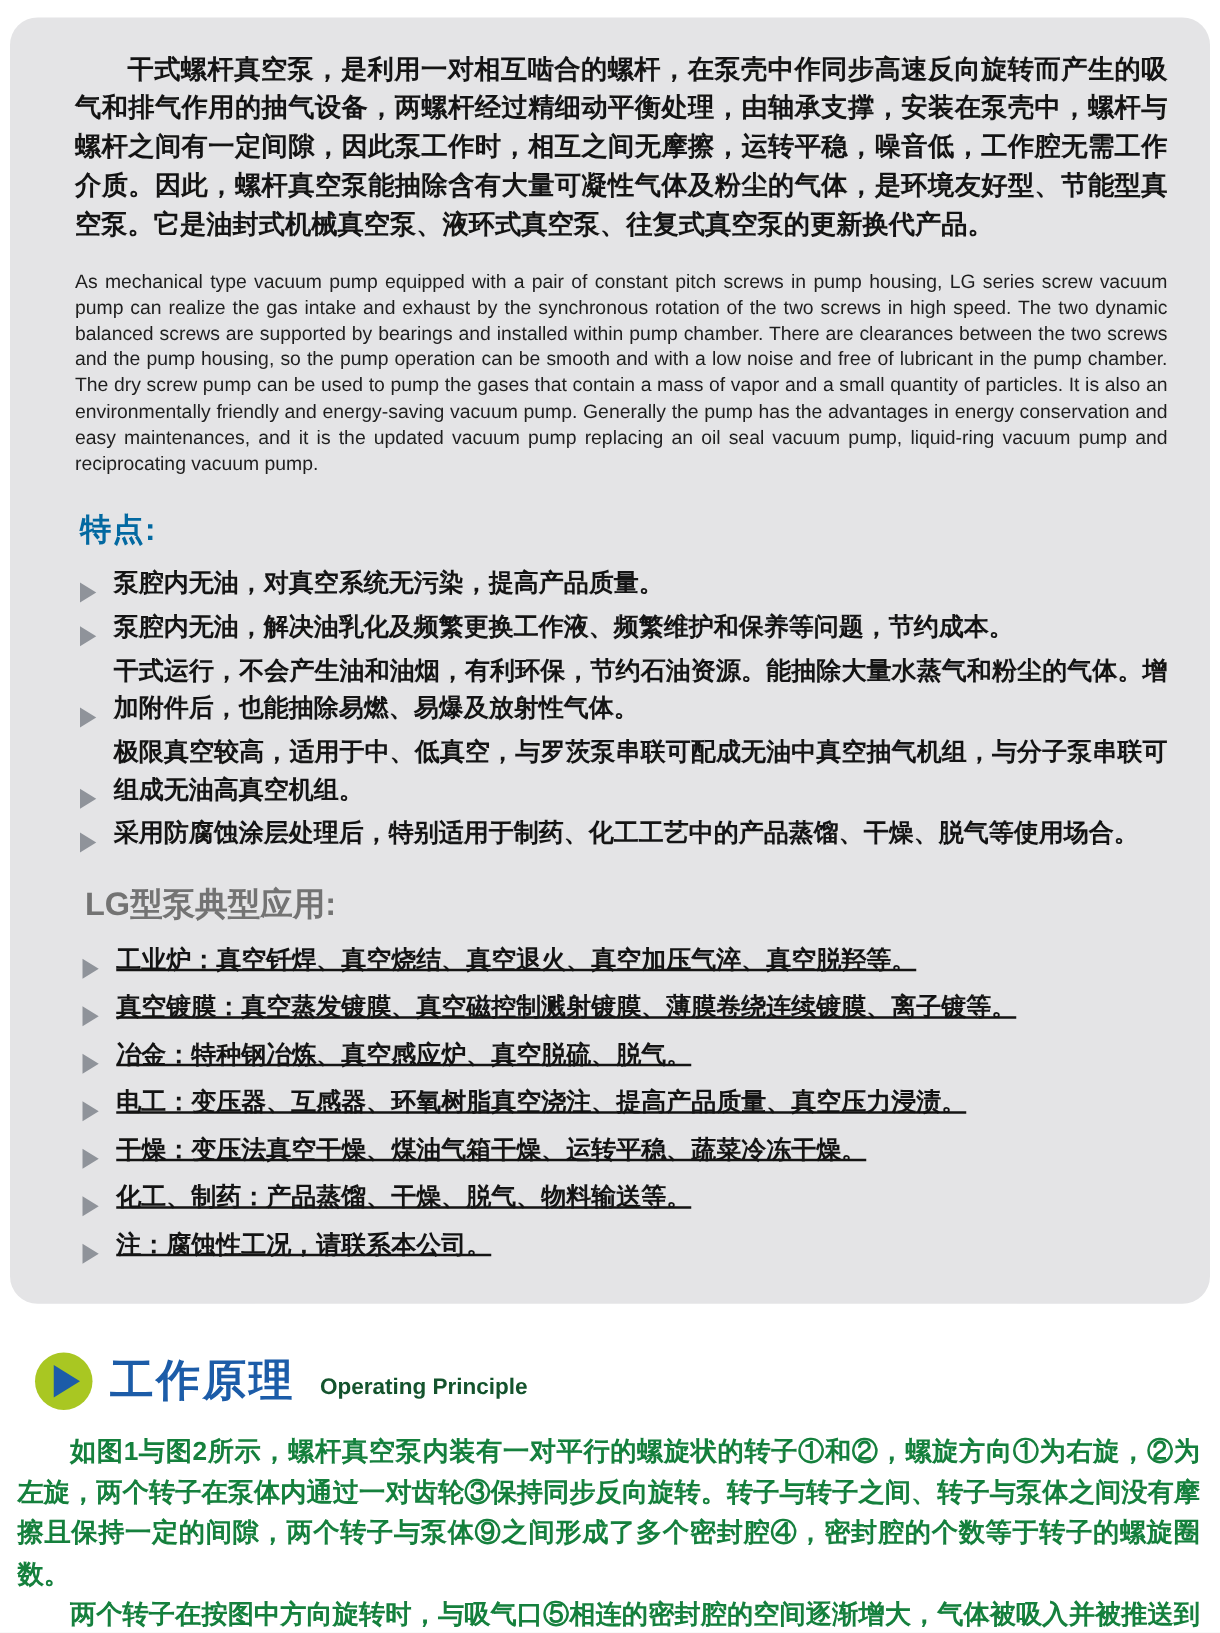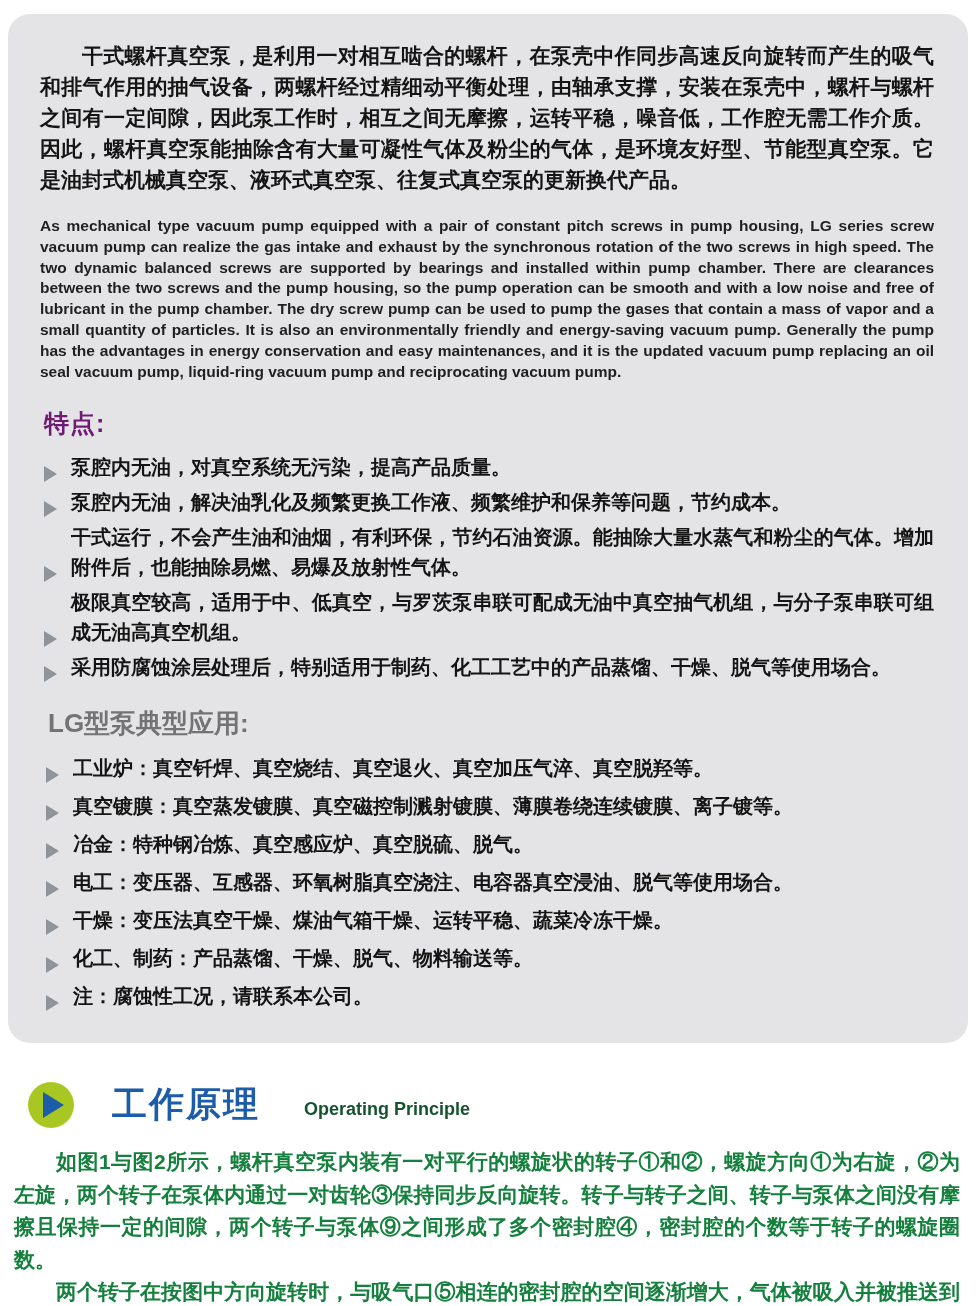--- a/index.html
+++ b/index.html
@@ -9,46 +9,46 @@
     font-family: "Liberation Sans", sans-serif;
     color: #1a1a1a;
   }
   body { height: 1306px; overflow: hidden; }
 
   .intro-panel {
     width: 960px;
     margin: 14px 8px 0 8px;
     background: #e4e4e6;
     border-radius: 22px;
-    padding: 26px 34px 24px 32px;
+    padding: 26px 34px 24px 52px;
   }
 
   .cn-intro {
     font-size: 21px;
     line-height: 31px;
     font-weight: 700;
     text-align: justify;
     text-indent: 2em;
     color: #141414;
   }
 
   .en-intro {
     margin-top: 21px;
     font-size: 15.5px;
     line-height: 20.8px;
     text-align: justify;
     color: #1f1f1f;
-    font-weight: 700;
+    font-weight: 400;
   }
 
   .feat-heading {
     margin: 25px 0 12px 4px;
     font-size: 25px;
     font-weight: 700;
-    color: #701a75;
+    color: #0369a1;
     letter-spacing: 1px;
   }
 
   .app-heading {
     margin: 24px 0 12px 8px;
     font-size: 26px;
     font-weight: 700;
     color: #737373;
   }
 
@@ -66,29 +66,28 @@
 
   .tri-icon {
     flex: 0 0 auto;
     width: 0; height: 0;
     border-left: 13px solid #8f939a;
     border-top: 8px solid transparent;
     border-bottom: 8px solid transparent;
     margin: 8px 14px 0 4px;
   }
   .app-list .tri-icon { margin-left: 6px; }
-  .app-list .bullet-item { margin: 8px 0; }
+  .app-list .bullet-item { margin: 8px 0; text-decoration: underline; }
 
   .principle-section { margin-top: 38px; }
 
   .principle-header {
     display: flex;
     align-items: center;
     margin-left: 28px;
-    gap: 24px;
   }
   .play-circle {
     width: 46px; height: 46px;
     border-radius: 50%;
     background: #a9c722;
     position: relative;
     flex: 0 0 auto;
   }
   .play-circle::after {
     content: "";
@@ -171,21 +170,21 @@
     <li class="bullet-item">
       <span class="tri-icon"></span>
       <span class="text">真空镀膜：真空蒸发镀膜、真空磁控制溅射镀膜、薄膜卷绕连续镀膜、离子镀等。</span>
     </li>
     <li class="bullet-item">
       <span class="tri-icon"></span>
       <span class="text">冶金：特种钢冶炼、真空感应炉、真空脱硫、脱气。</span>
     </li>
     <li class="bullet-item">
       <span class="tri-icon"></span>
-      <span class="text">电工：变压器、互感器、环氧树脂真空浇注、电容器真空浸油、脱气等使用场合。</span>
+      <span class="text">电工：变压器、互感器、环氧树脂真空浇注、提高产品质量、真空压力浸渍。</span>
     </li>
     <li class="bullet-item">
       <span class="tri-icon"></span>
       <span class="text">干燥：变压法真空干燥、煤油气箱干燥、运转平稳、蔬菜冷冻干燥。</span>
     </li>
     <li class="bullet-item">
       <span class="tri-icon"></span>
       <span class="text">化工、制药：产品蒸馏、干燥、脱气、物料输送等。</span>
     </li>
     <li class="bullet-item">

